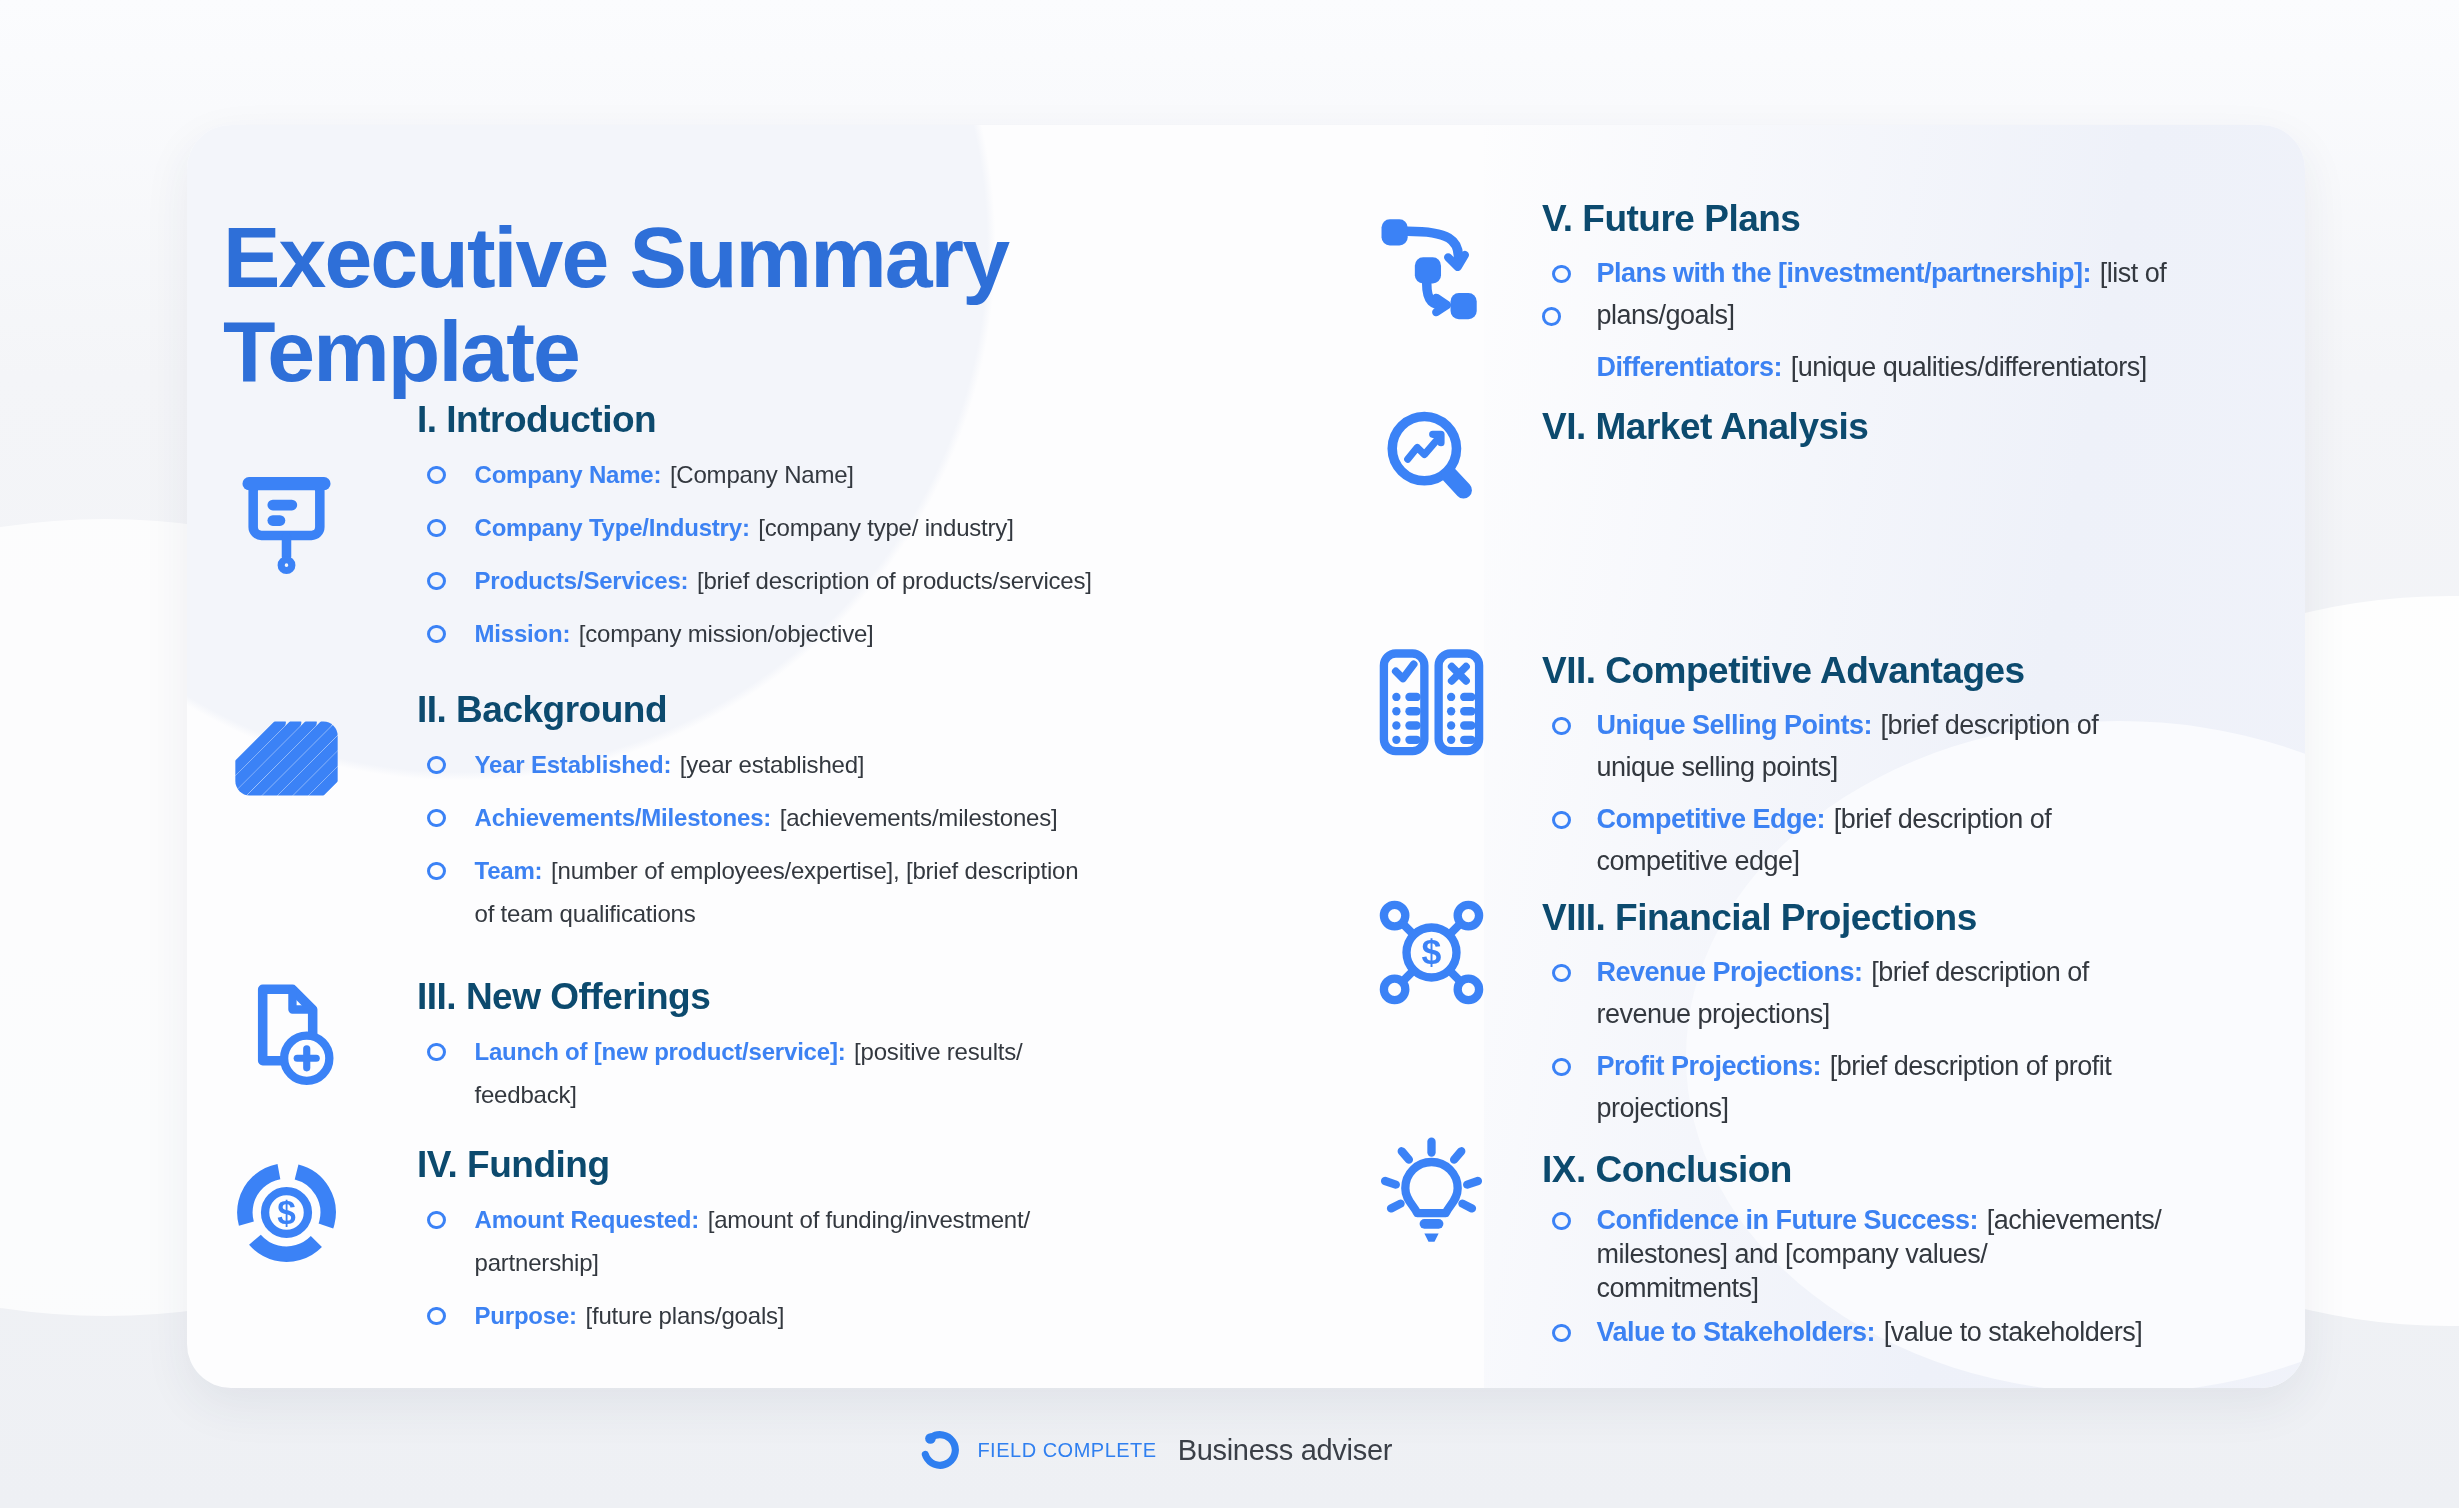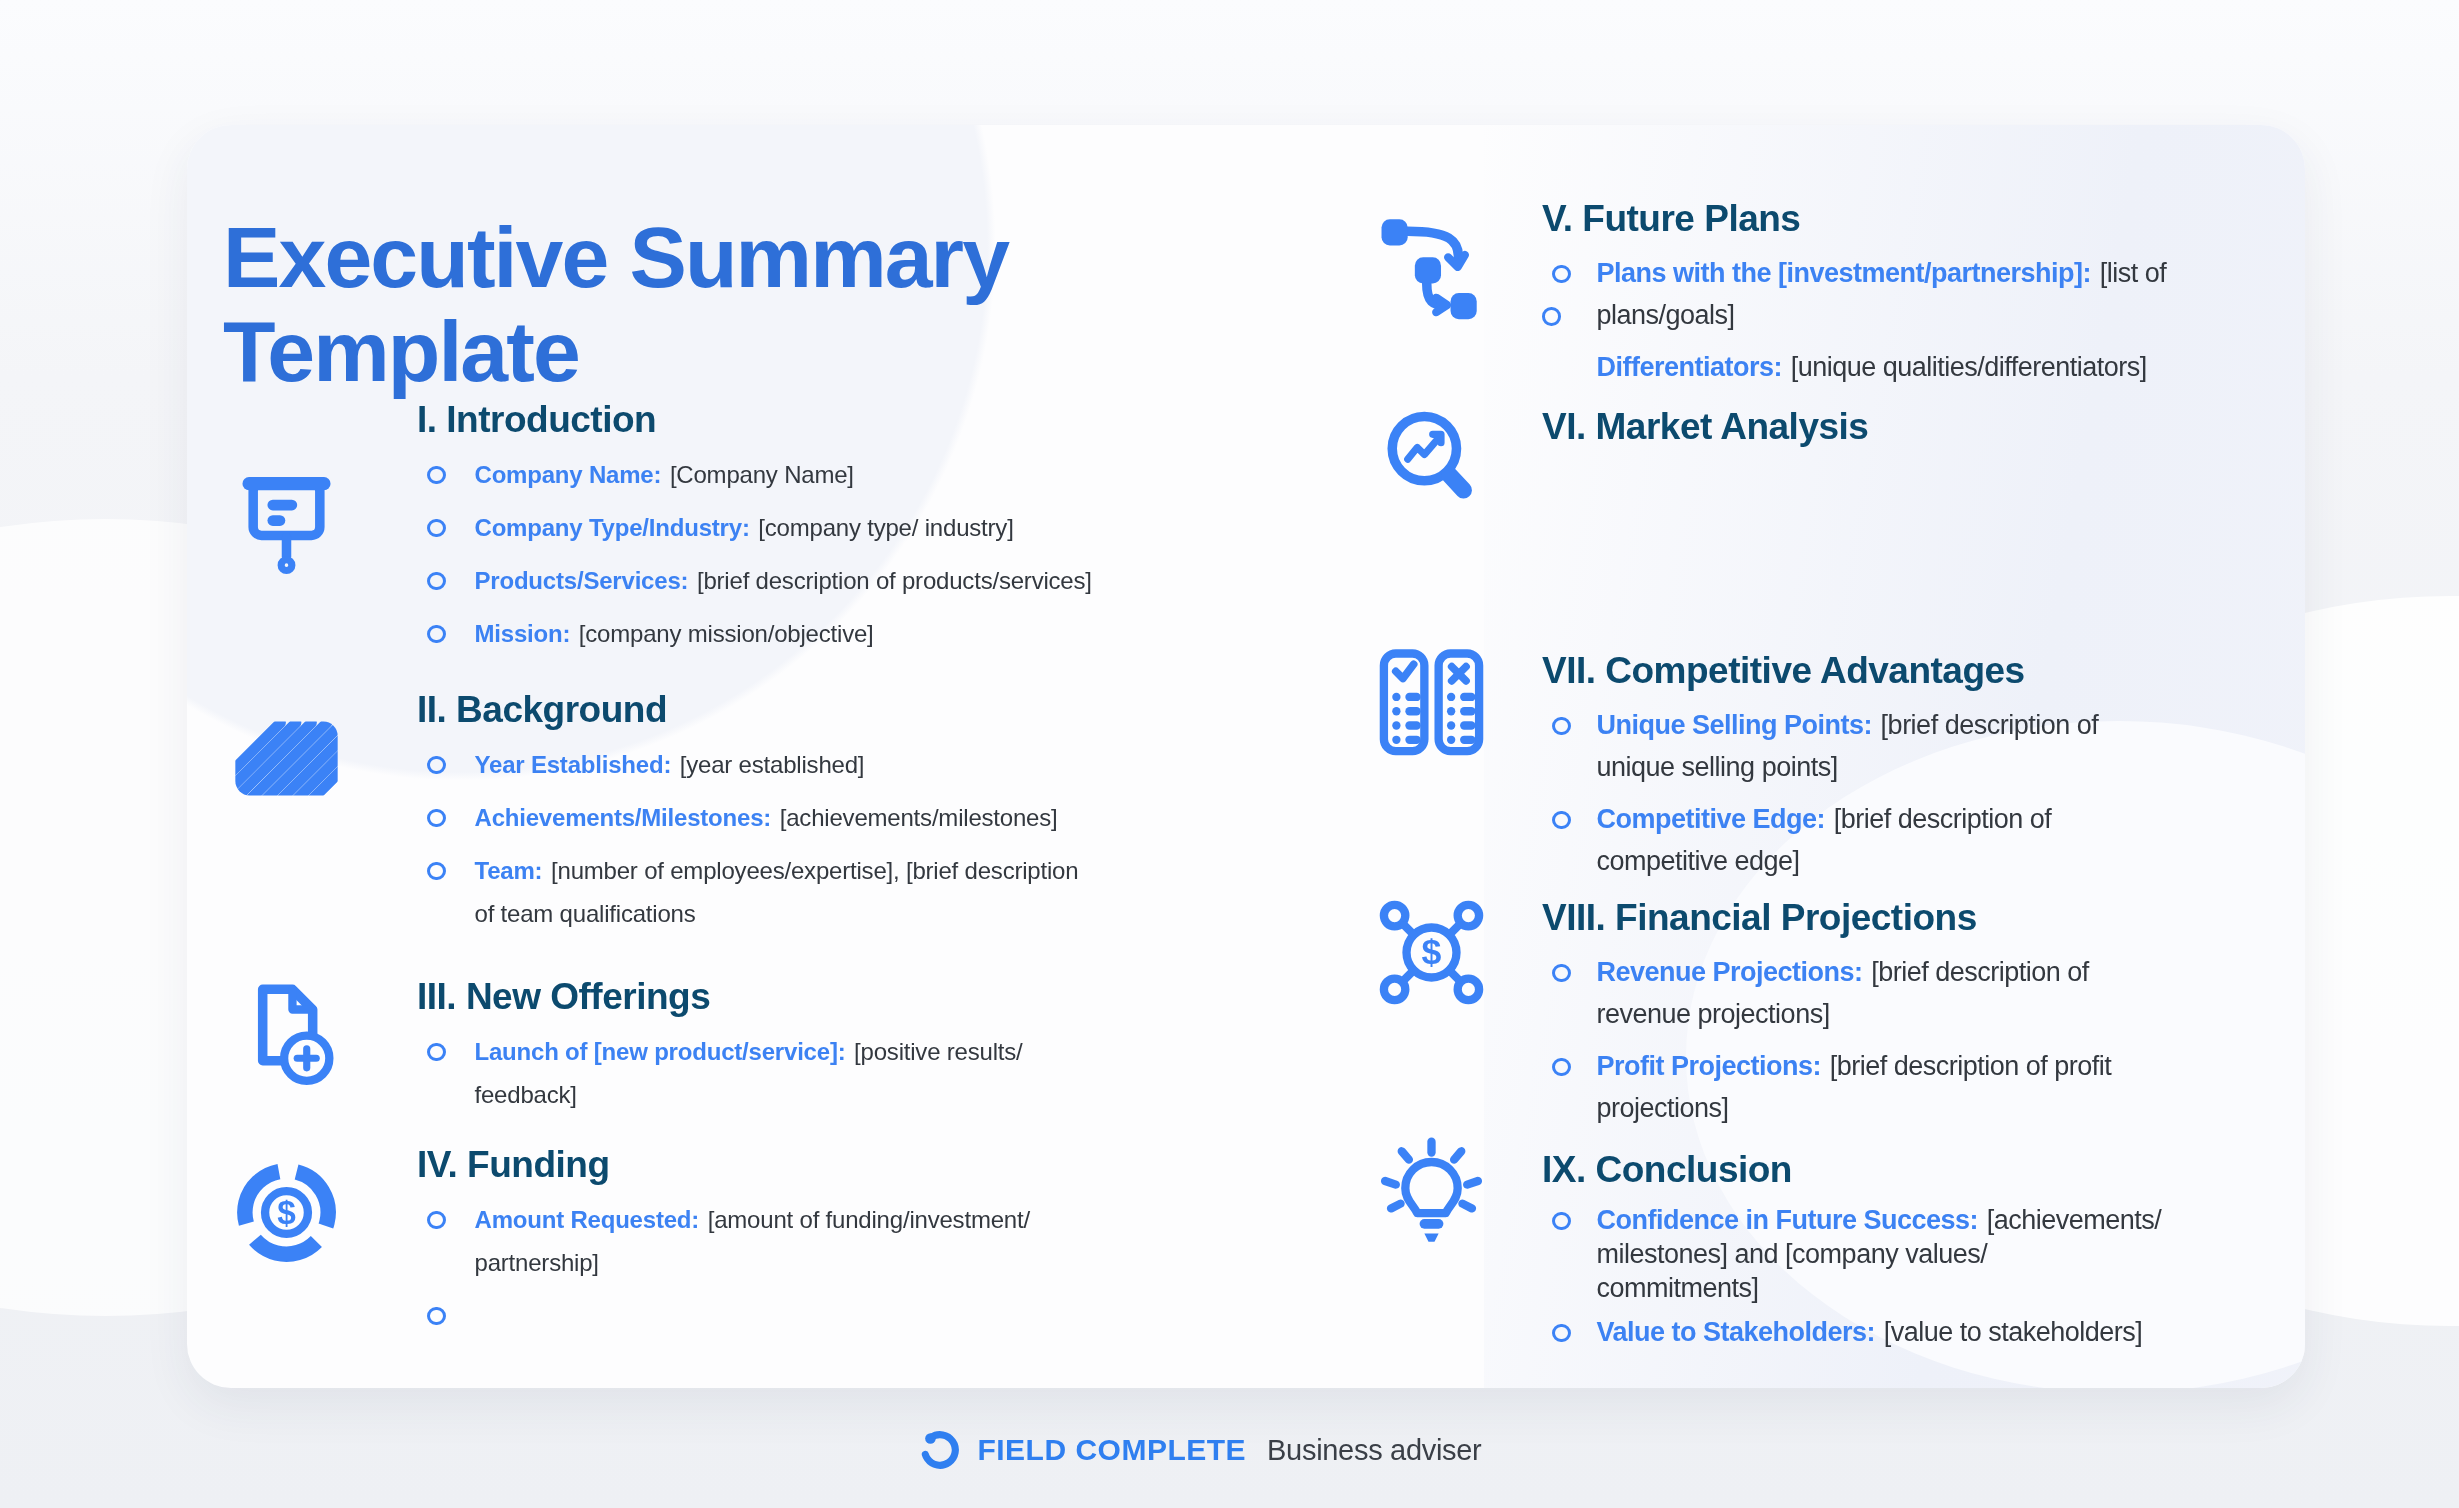--- a/index.html
+++ b/index.html
@@ -68,21 +68,21 @@
   .left-col .icon-box{left:-190px;}
   .right-col .icon-box{left:-170px;}
   .icon-box svg{width:119px;height:119px;display:block;}
 
   
   .footer{
     position:absolute;left:918px;top:1426px;height:48px;
     display:flex;align-items:center;
   }
   .footer .logo{width:44px;height:44px;margin-right:15.4px;}
-  .brand{font-size:30px;font-weight:bold;color:#2f7ff0;letter-spacing:0.5px;}
+  .brand{font-size:20px;font-weight:normal;color:#2f7ff0;letter-spacing:0.5px;}
   .tagline{font-size:29px;color:#3a3f47;margin-left:21px;letter-spacing:-0.3px;}
 </style>
 </head>
 <body>
 
 <div id="canvas">
 
   <div class="bg-ellipse left"></div>
   <div class="bg-ellipse right"></div>
 
@@ -195,20 +195,21 @@
     </div>
     <h2>IV. Funding</h2>
     <ul>
       <li>
           <span class="dot"></span>
           <p><span class="lbl">Amount Requested:</span><span class="val">[amount of funding/investment/
 partnership]</span></p>
         </li>
       <li>
           <span class="dot"></span>
+          <p><span class="lbl">Purpose:</span><span class="val">[future plans/goals]</span></p>
         </li>
     </ul>
   </section>
 
   <section class="sec right-col sec-5" style="left:1542px;top:196px;">
     <div class="icon-box" style="top:8.6px;">
       <svg viewBox="0 0 100 100" fill="none" stroke="#3b82f6" stroke-linecap="round" stroke-linejoin="round">
         <path d="M30 22 C62 22 76 28 72 50" stroke-width="8"></path>
         <path d="M78 42 L72 52 L64 44" stroke-width="7"></path>
         <path d="M46 66 C46 82 52 84 60 84" stroke-width="8"></path>

